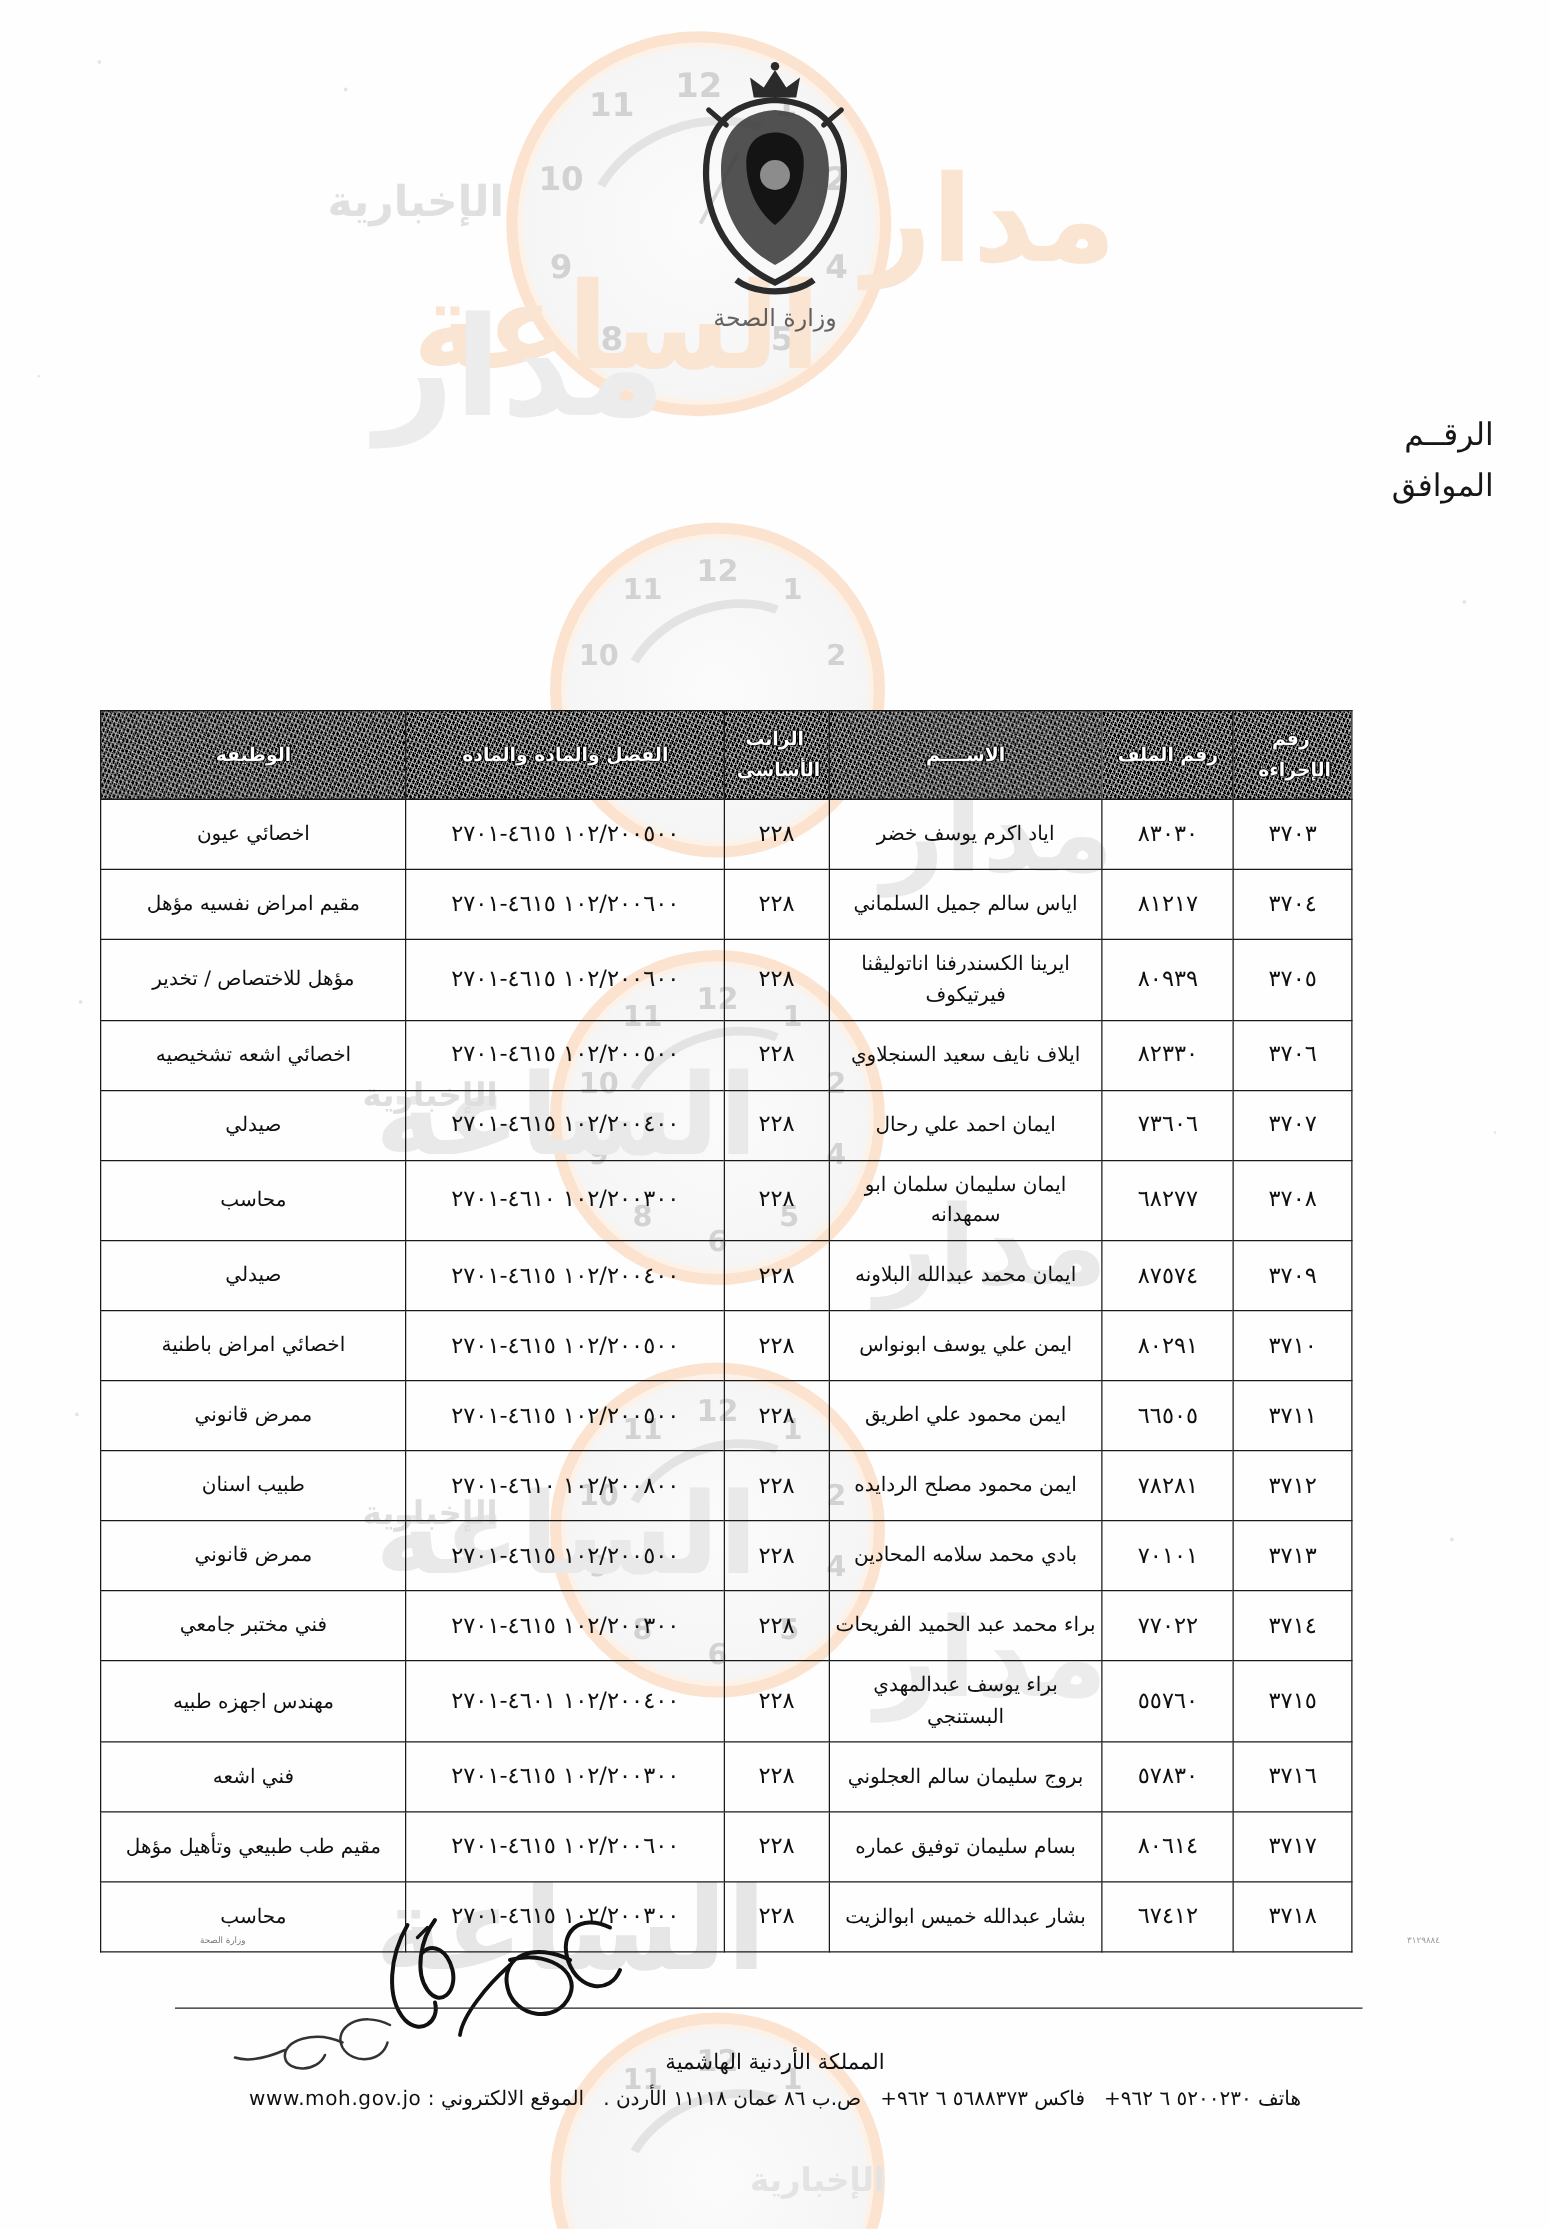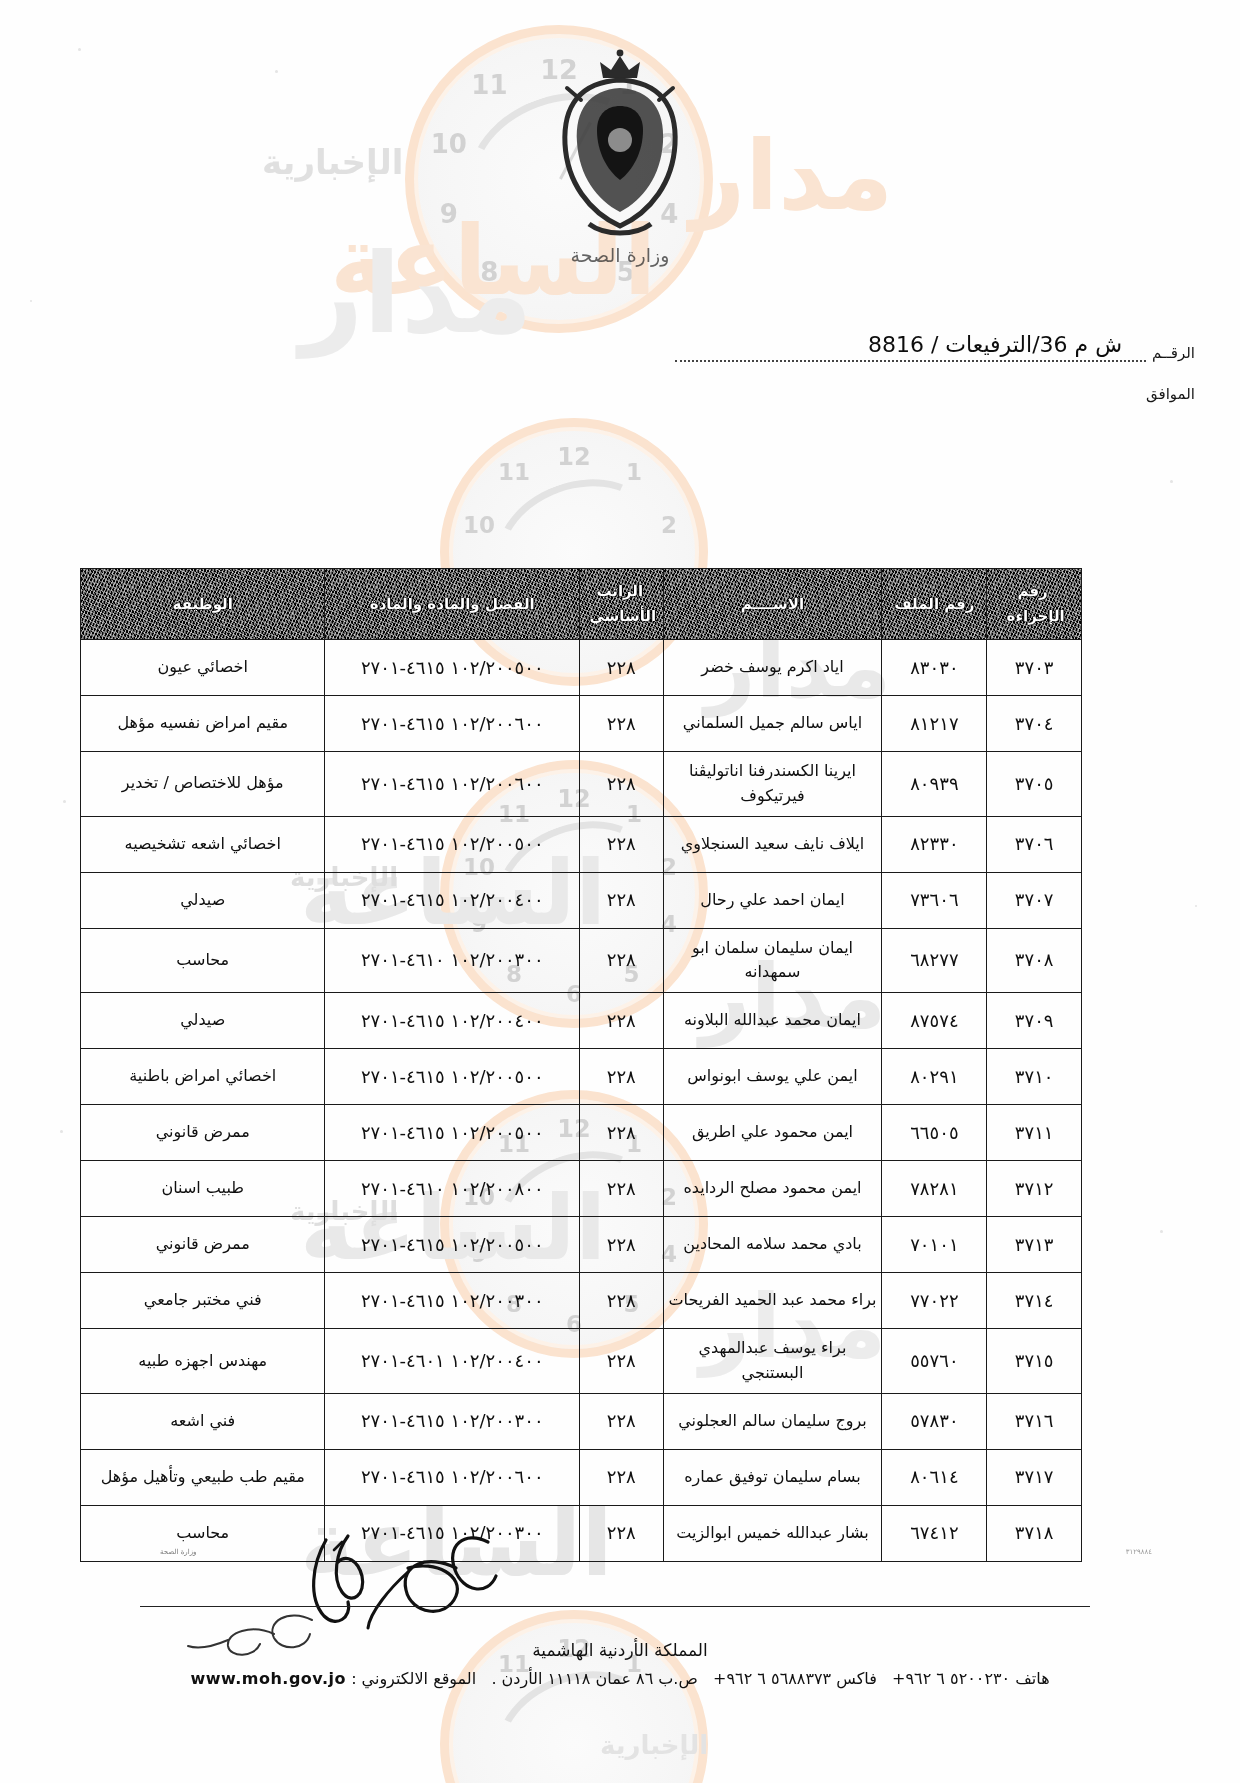--- a/index.html
+++ b/index.html
@@ -44,21 +44,21 @@
   .emblem{position:absolute;left:0;right:0;top:48px;text-align:center;}
   .emblem svg{display:block;margin:0 auto;}
   .ministry{
     margin-top:6px;font-size:19px;color:#2a2a2a;opacity:.72;
     font-family:"DejaVu Sans",sans-serif;
   }
 
   
   .meta{position:absolute;right:45px;top:332px;width:520px;direction:rtl;}
   .meta-row{display:flex;align-items:flex-end;gap:6px;margin-bottom:11px;height:30px;}
-  .meta-label{font-size:15px;letter-spacing:3px;white-space:nowrap;color:#161616;}
+  .meta-label{font-size:25px;letter-spacing:3px;white-space:nowrap;color:#161616;}
   .meta-dots{
     flex:1;border-bottom:2.5px dotted #444;position:relative;height:20px;
   }
   .meta-val{
     position:absolute;bottom:3px;right:24px;font-size:22px;white-space:nowrap;
     color:#0d0d0d;font-family:"DejaVu Sans",sans-serif;
   }
   .meta-val.ltr{direction:ltr;unicode-bidi:embed;}
 
   
@@ -102,21 +102,21 @@
   .sig{position:absolute;left:250px;top:1524px;width:250px;height:120px;}
   .sig2{position:absolute;left:170px;top:1600px;width:150px;height:60px;}
 
   
   .foot-rule{position:absolute;left:140px;top:1606px;width:950px;border-top:1.6px solid #222;}
   .foot{
     position:absolute;left:0;right:0;top:1640px;text-align:center;direction:rtl;
   }
   .foot .l1{font-size:17px;color:#101010;letter-spacing:1px;margin-bottom:9px;}
   .foot .l2{font-size:16px;color:#101010;letter-spacing:.5px;}
-  .foot .l2 .ltr{direction:ltr;unicode-bidi:embed;font-weight:bold;}
+  .foot .l2 .ltr{direction:ltr;unicode-bidi:embed;}
   .tiny-left{position:absolute;left:160px;top:1548px;font-size:7px;color:#777;}
   .tiny-right{position:absolute;right:88px;top:1548px;font-size:7px;color:#999;}
 </style>
 </head>
 <body>
 
 <div class="page">
 
   <div class="wm wm-clock" style="left:405px;top:25px;width:290px;height:290px;">
     <div class="num" style="left:50%;top:12%;font-size:27px;">12</div>
@@ -153,23 +153,20 @@
       <path d="M36 52 L22 40 M114 52 L128 40" stroke="#2b2b2b" stroke-width="4" stroke-linecap="round"></path>
 
       <path d="M44 176 C60 188 90 188 106 176" stroke="#2b2b2b" stroke-width="5" fill="none"></path>
     </svg>
     <div class="ministry">وزارة الصحة</div>
   </div>
 
   <div class="meta">
     <div class="meta-row">
       <span class="meta-label">الرقــم</span>
-      <span class="meta-dots">
-        <span class="meta-val">ش م 36/الترفيعات / 8816</span>
-      </span>
     </div>
     <div class="meta-row">
       <span class="meta-label">الموافق</span>
     </div>
   </div>
 
   <div class="wm wm-clock" style="left:440px;top:418px;width:250px;height:250px;">
     <div class="num" style="left:50%;top:12%;font-size:24px;">12</div>
     <div class="num" style="left:74%;top:18%;font-size:23px;">1</div>
     <div class="num" style="left:88%;top:39%;font-size:23px;">2</div>

